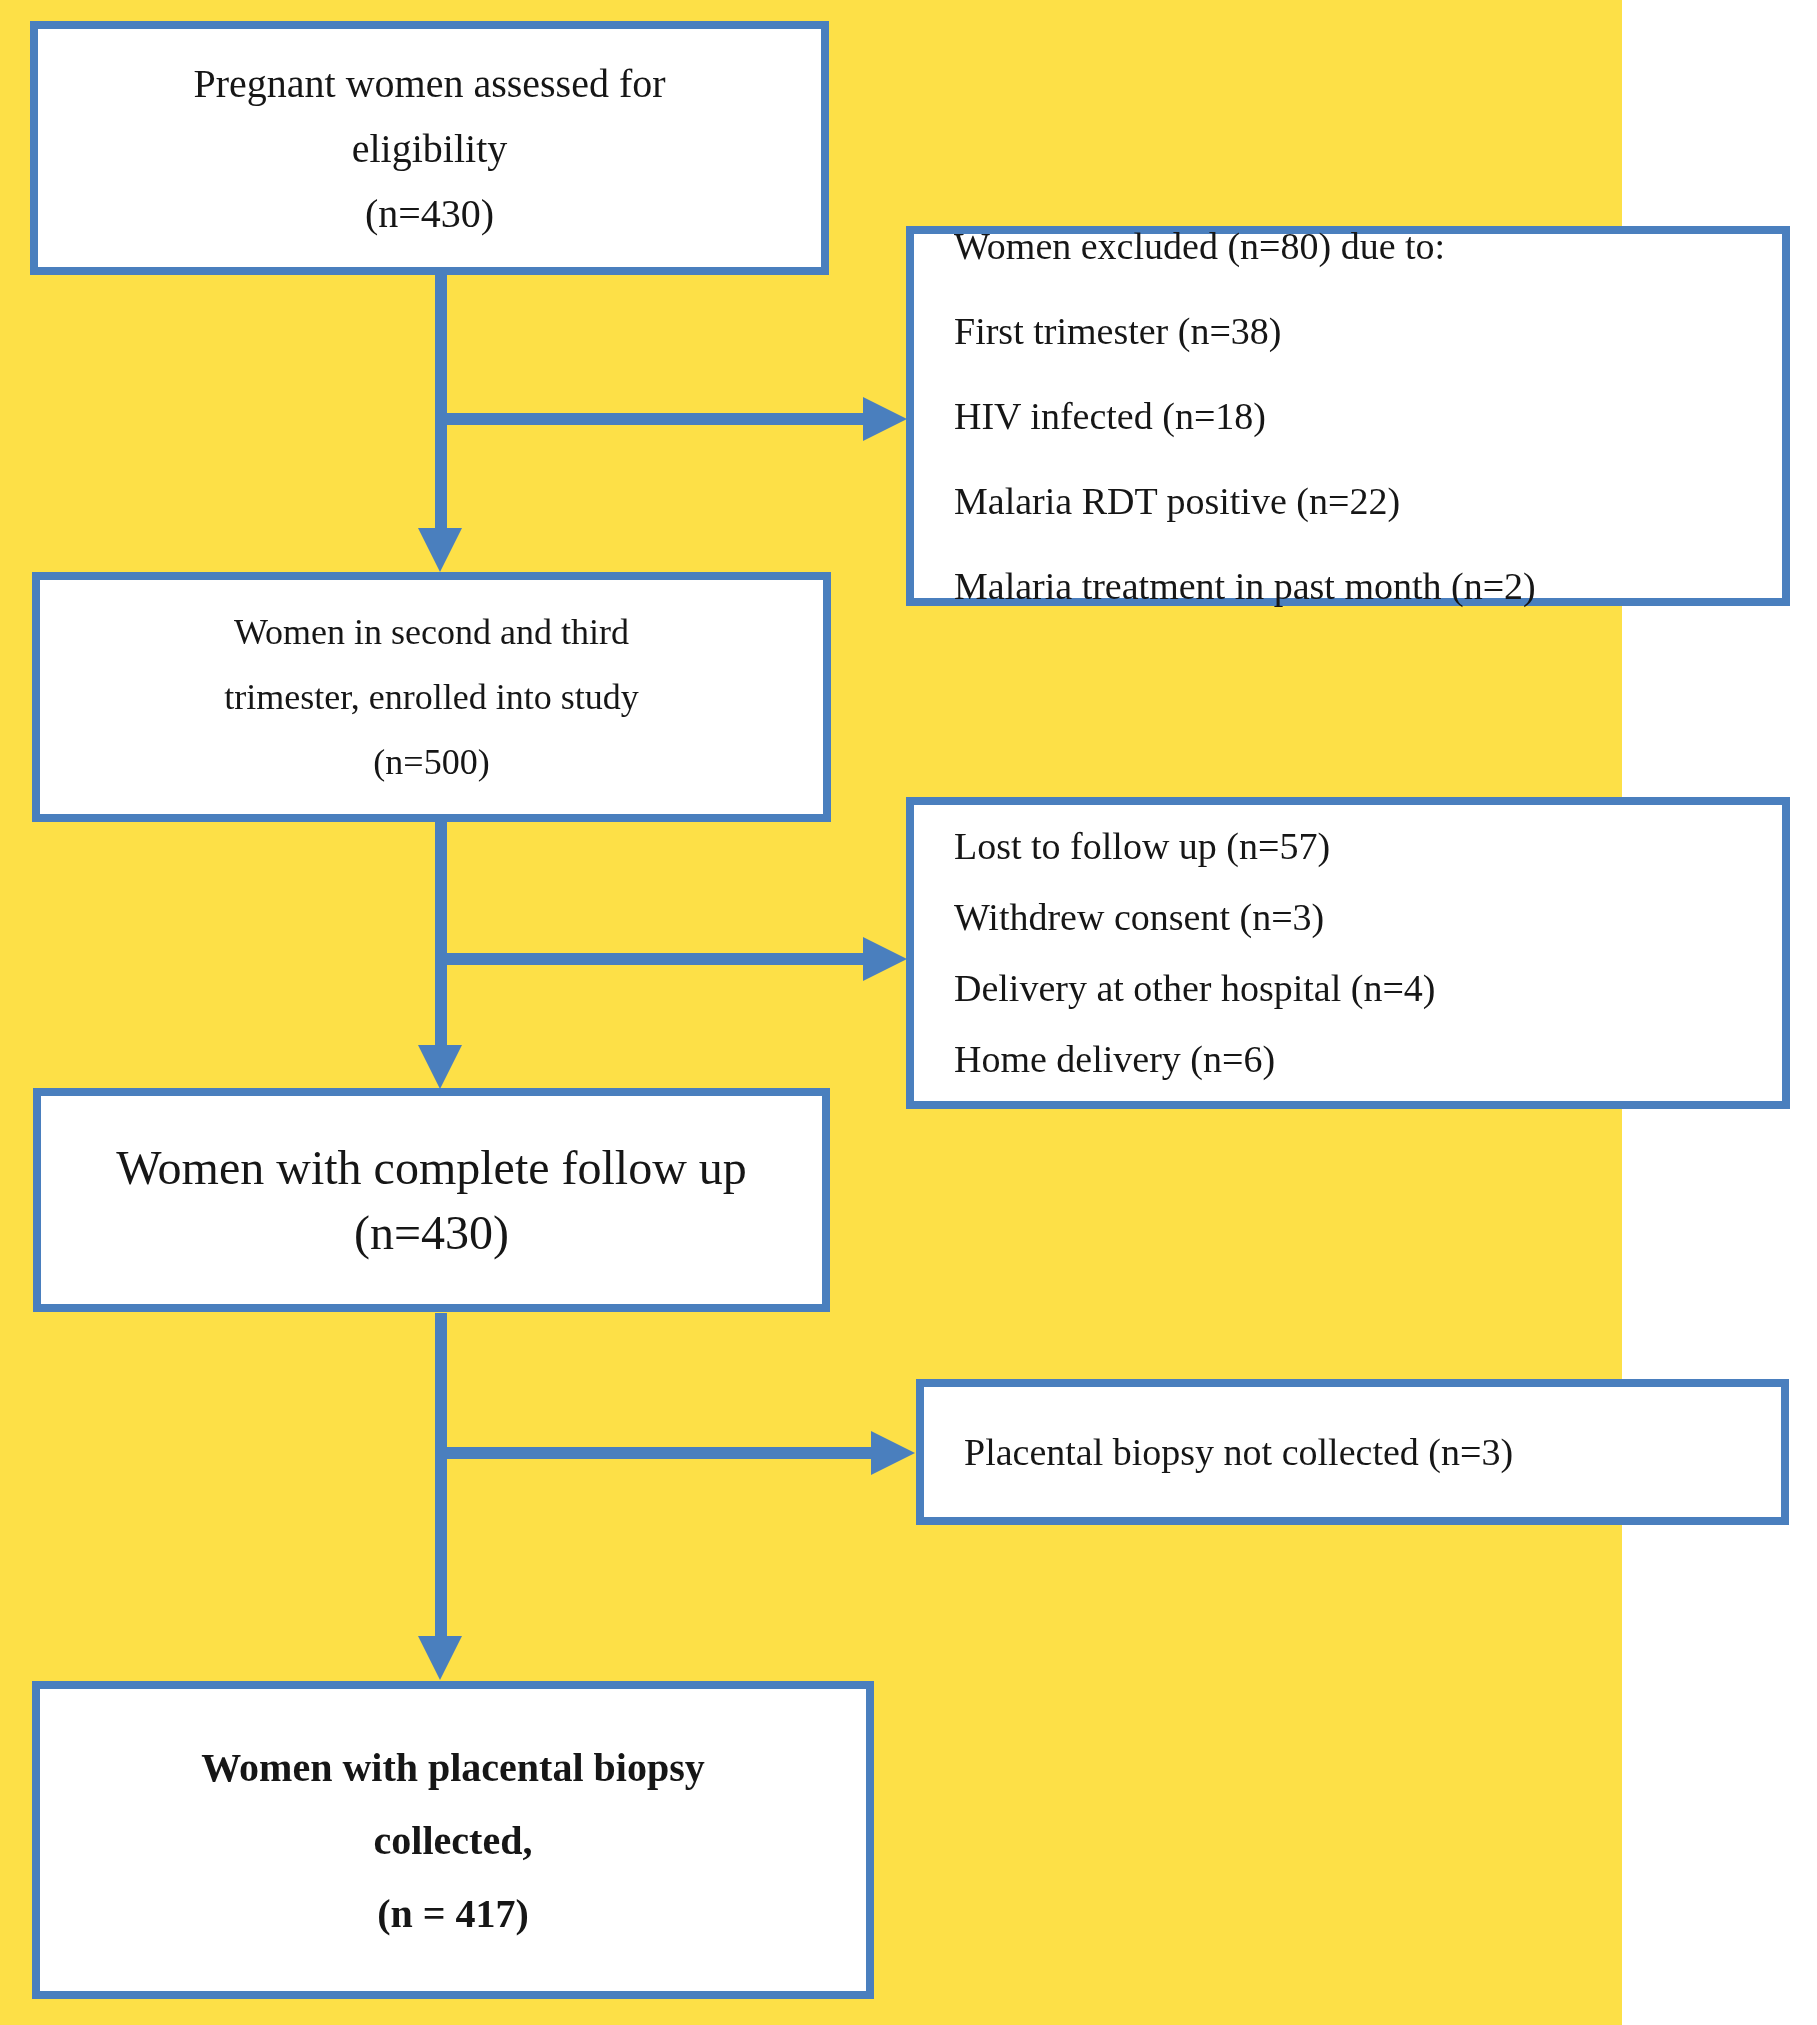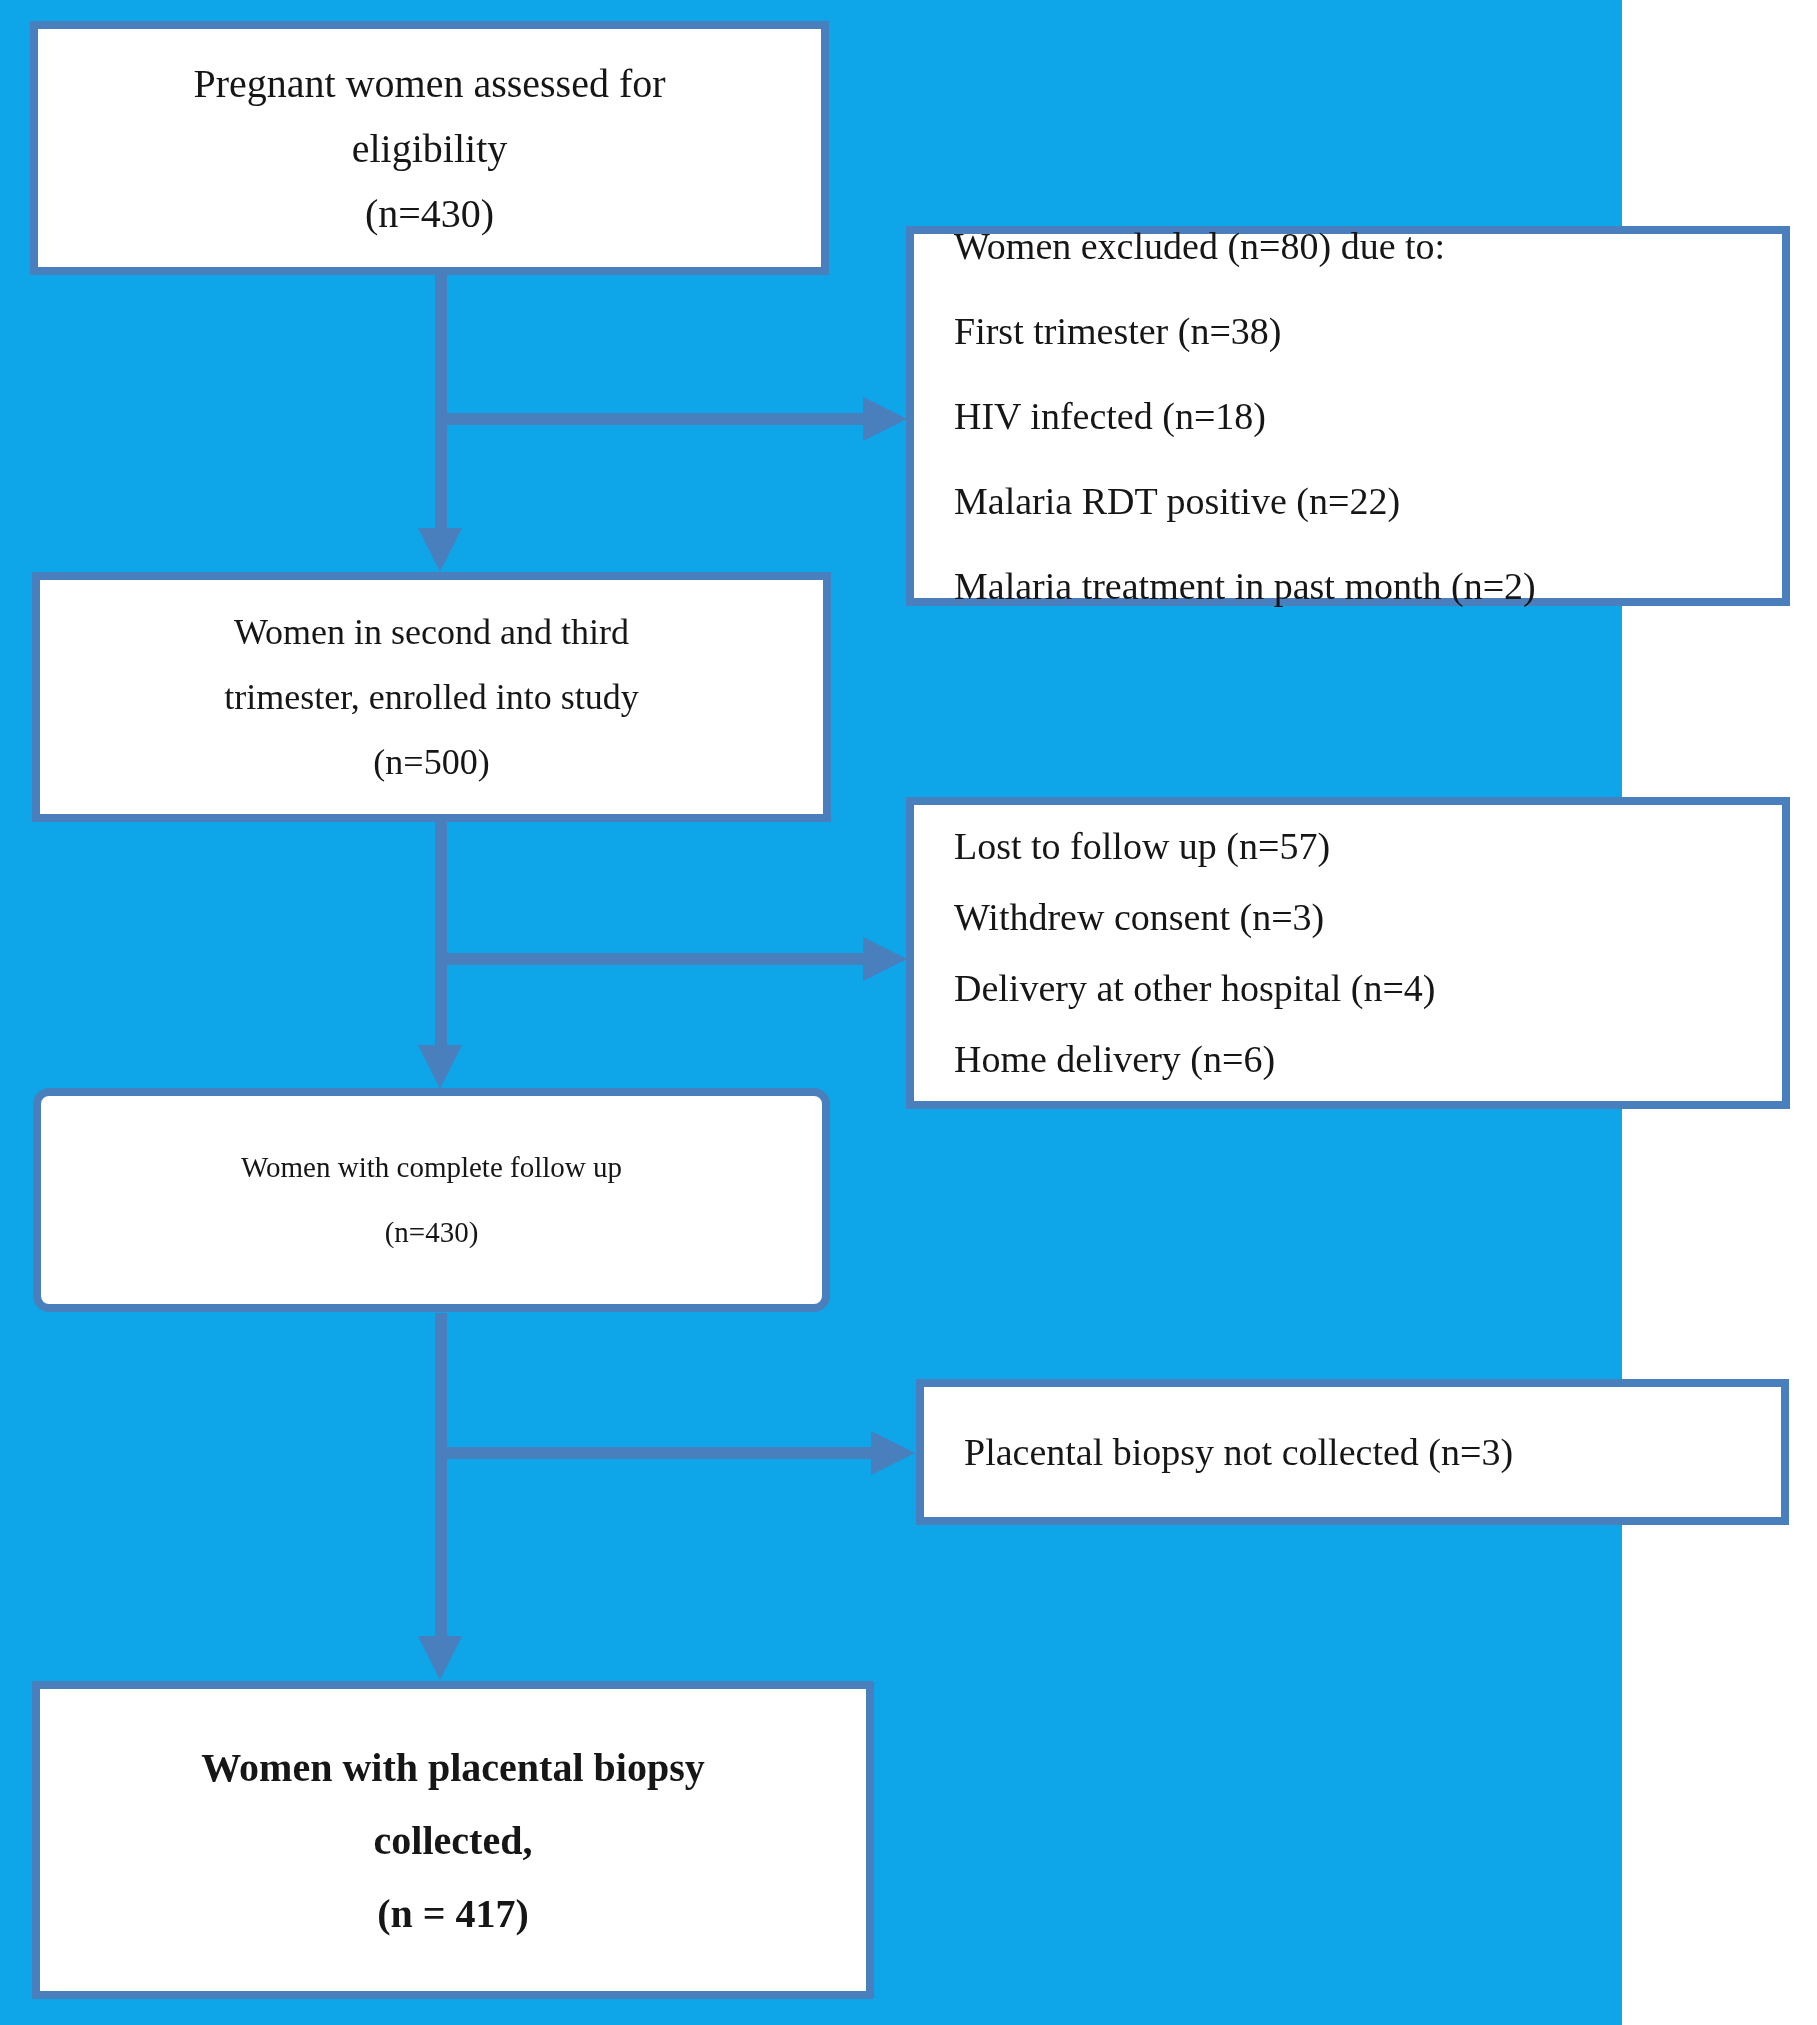--- a/index.html
+++ b/index.html
@@ -1,40 +1,40 @@
 <!DOCTYPE html>
 <html style="font-size:8.5px"><head>
 <meta charset="utf-8">
 <style>
   html, body { margin: 0; padding: 0; background: #ffffff; }
   .canvas {
     position: relative;
     width: 1622px;
     height: 2025px;
-    background: #0ea5e9;
+    background: #fde047;
     font-family: "Liberation Serif", "DejaVu Serif", serif;
     color: #161616;
   }
   .fbox {
     position: absolute;
     border: 8.5px solid #4a7fbe;
     background: #ffffff;
     box-sizing: border-box;
     display: flex;
     flex-direction: column;
     justify-content: center;
   }
   .fbox.center { align-items: center; text-align: center; }
   .fbox.left   { align-items: flex-start; text-align: left; }
   .line { white-space: nowrap; }
 
   
   #box-assessed  { left: 30px;  top: 21px;   width: 799px; height: 254px; font-size: 40px; line-height: 65px; }
   #box-enrolled  { left: 32px;  top: 572px; width: 799px; height: 250px; font-size: 36px; line-height: 65px; }
-  #box-followup  { left: 33px;  top: 1088px; width: 797px; height: 224px; font-size: 29px; line-height: 65px; border-radius: 16px; }
+  #box-followup  { left: 33px;  top: 1088px; width: 797px; height: 224px; font-size: 48px; line-height: 65px; }
   #box-analysis  { left: 32px;  top: 1681px; width: 842px; height: 318px; font-size: 40px; line-height: 73px; font-weight: bold; }
 
   
   #box-excluded  { left: 906px; top: 226px;  width: 884px; height: 380px; font-size: 38px; line-height: 69px; padding-left: 40px; gap: 16px; }
   #box-lost      { left: 906px; top: 797px; width: 884px; height: 312px; font-size: 38px; line-height: 71px; padding-left: 40px; text-align: center; }
   #box-nobiopsy  { left: 916px; top: 1379px; width: 873px; height: 146px; font-size: 38px; line-height: 69px; padding-left: 40px; }
 
   
   .vline, .hline { position: absolute; background: #4a7fbe; }
   .vline { width: 11.6px; }

